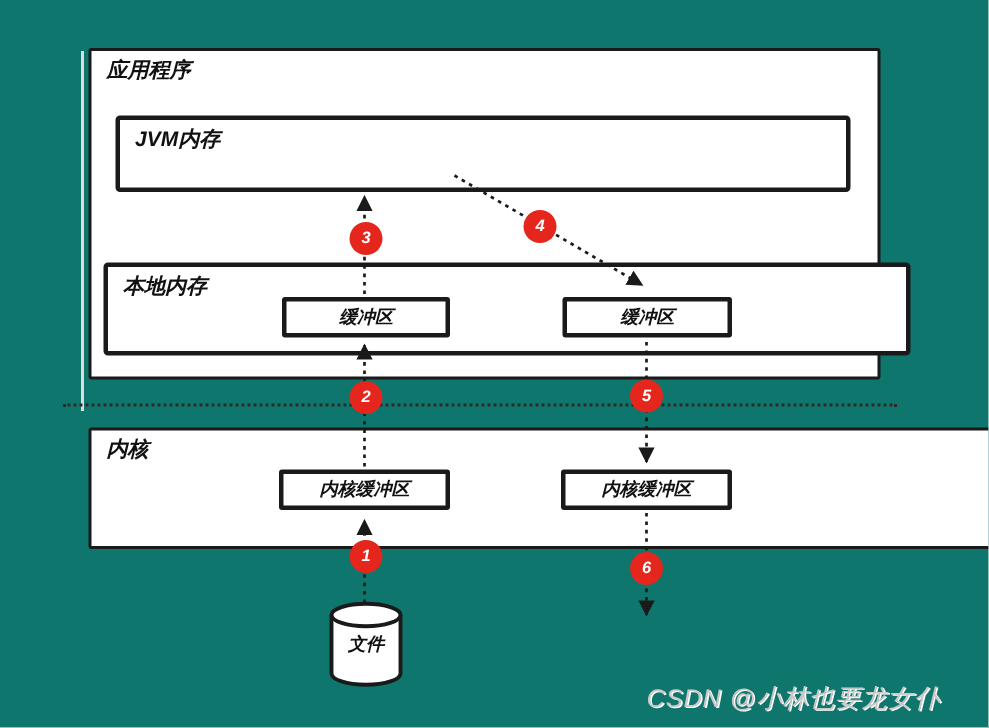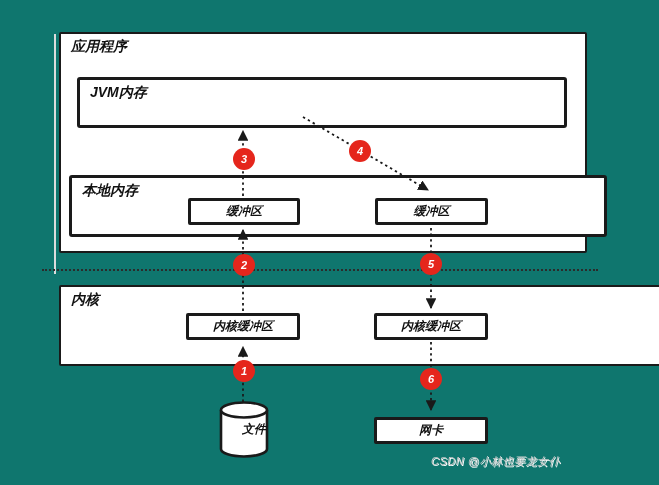--- a/index.html
+++ b/index.html
@@ -44,24 +44,24 @@
   .step{position:absolute;width:22px;height:22px;border-radius:50%;background:#e5261c;color:#ffffff;
         font-size:11px;font-weight:700;display:flex;align-items:center;justify-content:center;z-index:5;}
   .step1{left:233px;top:360px;}
   .step2{left:233px;top:254px;}
   .step3{left:233px;top:148px;}
   .step4{left:349px;top:140px;}
   .step5{left:420px;top:253px;}
   .step6{left:420px;top:368px;}
 
   
-  .cyl-label{position:absolute;left:222px;top:421px;width:44px;text-align:right;
+  .cyl-label{position:absolute;left:222px;top:421px;width:44px;text-align:center;
              font-size:12px;font-weight:600;color:#111;z-index:3;}
 
-  .watermark{position:absolute;left:431px;top:454px;font-size:11px;color:#c9c9c9;
+  .watermark{position:absolute;left:431px;top:454px;font-size:17px;color:#c9c9c9;
              letter-spacing:0.5px;white-space:nowrap;text-shadow:1px 1px 0 #ffffff;}
 </style>
 </head>
 <body>
 
 <div class="canvas">
 
   <div class="artifact-vline"></div>
 
   <div class="box outer app-box">
@@ -82,21 +82,20 @@
 
   <div class="divider"></div>
 
   <div class="box outer kernel-box">
     <span class="box-label">内核</span>
   </div>
 
   <div class="box small kbufL-box">内核缓冲区</div>
   <div class="box small kbufR-box">内核缓冲区</div>
 
-  <div class="box small nic-box">网卡</div>
 
   <svg class="overlay" viewBox="0 0 659 485" xmlns="http://www.w3.org/2000/svg">
     <defs>
       <marker id="ah" viewBox="0 0 10 10" refX="9" refY="5" markerWidth="6" markerHeight="6" orient="auto-start-reverse">
         <path d="M0,0 L10,5 L0,10 z" fill="#1a1a1a"></path>
       </marker>
     </defs>
     <g stroke="#1a1a1a" stroke-width="1.8" stroke-dasharray="2.4 3.2" fill="none">
       <line x1="243" y1="402" x2="243" y2="347" marker-end="url(#ah)"></line>
       <line x1="243" y1="311" x2="243" y2="230" marker-end="url(#ah)"></line>

